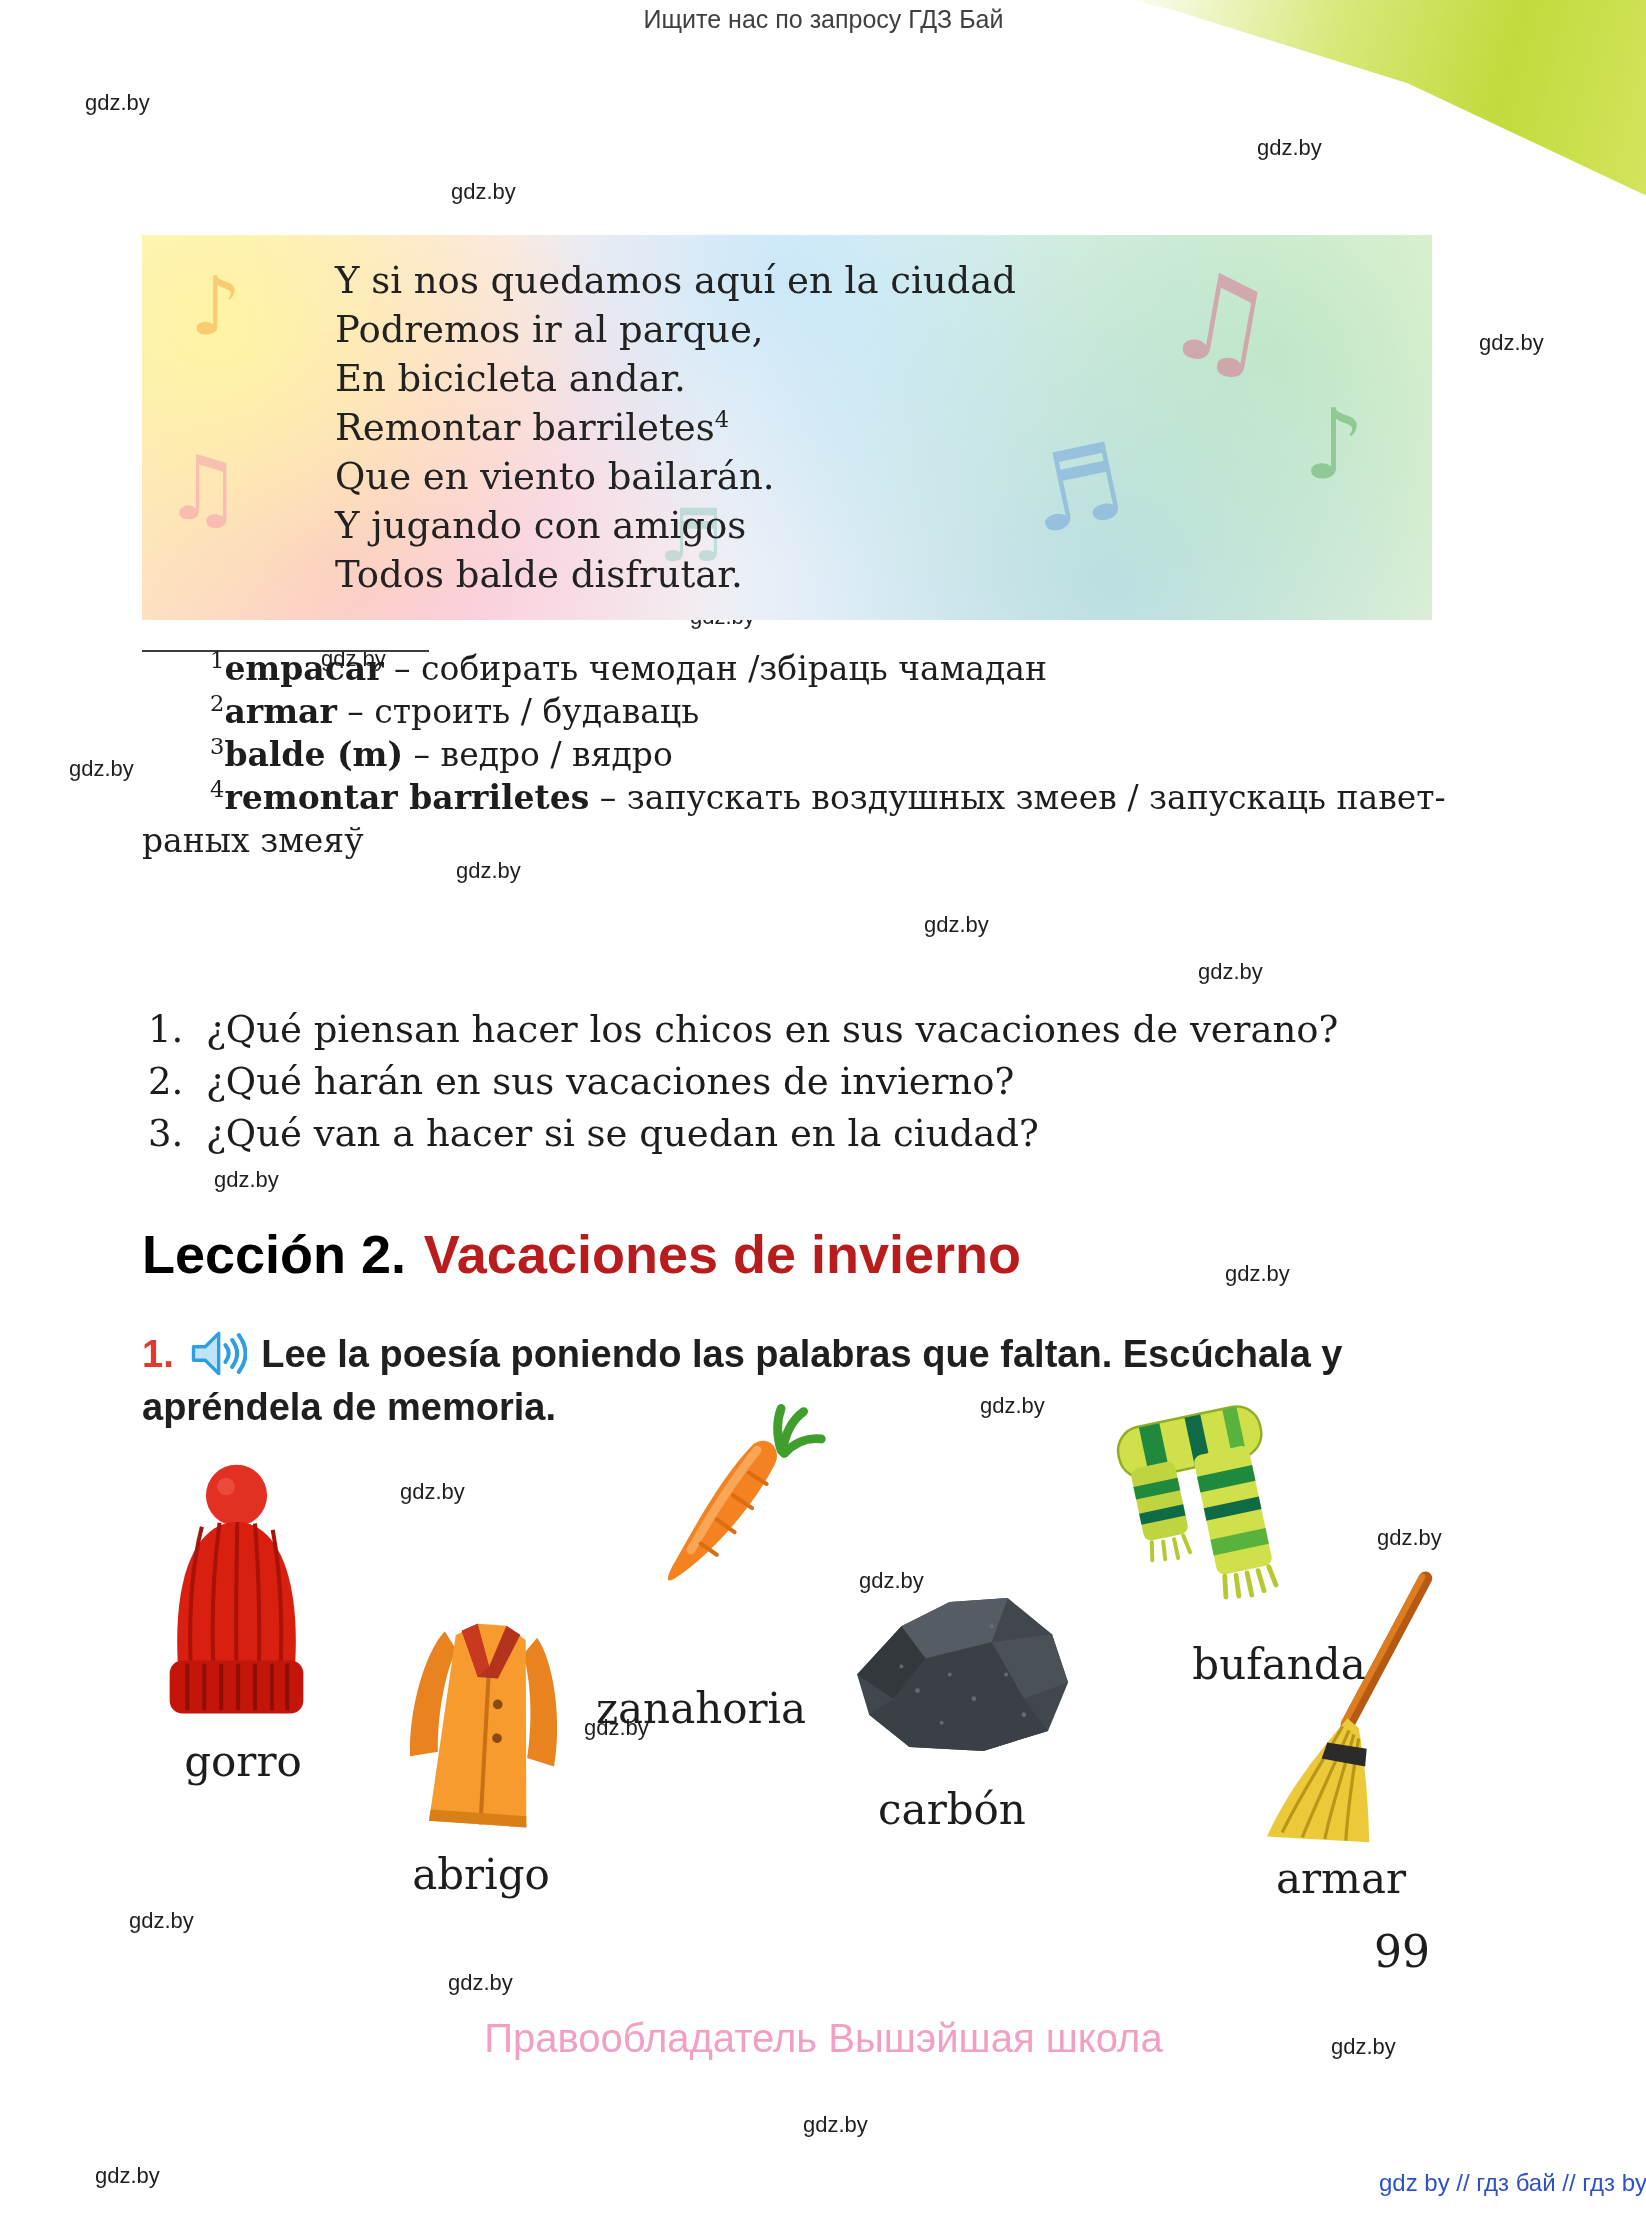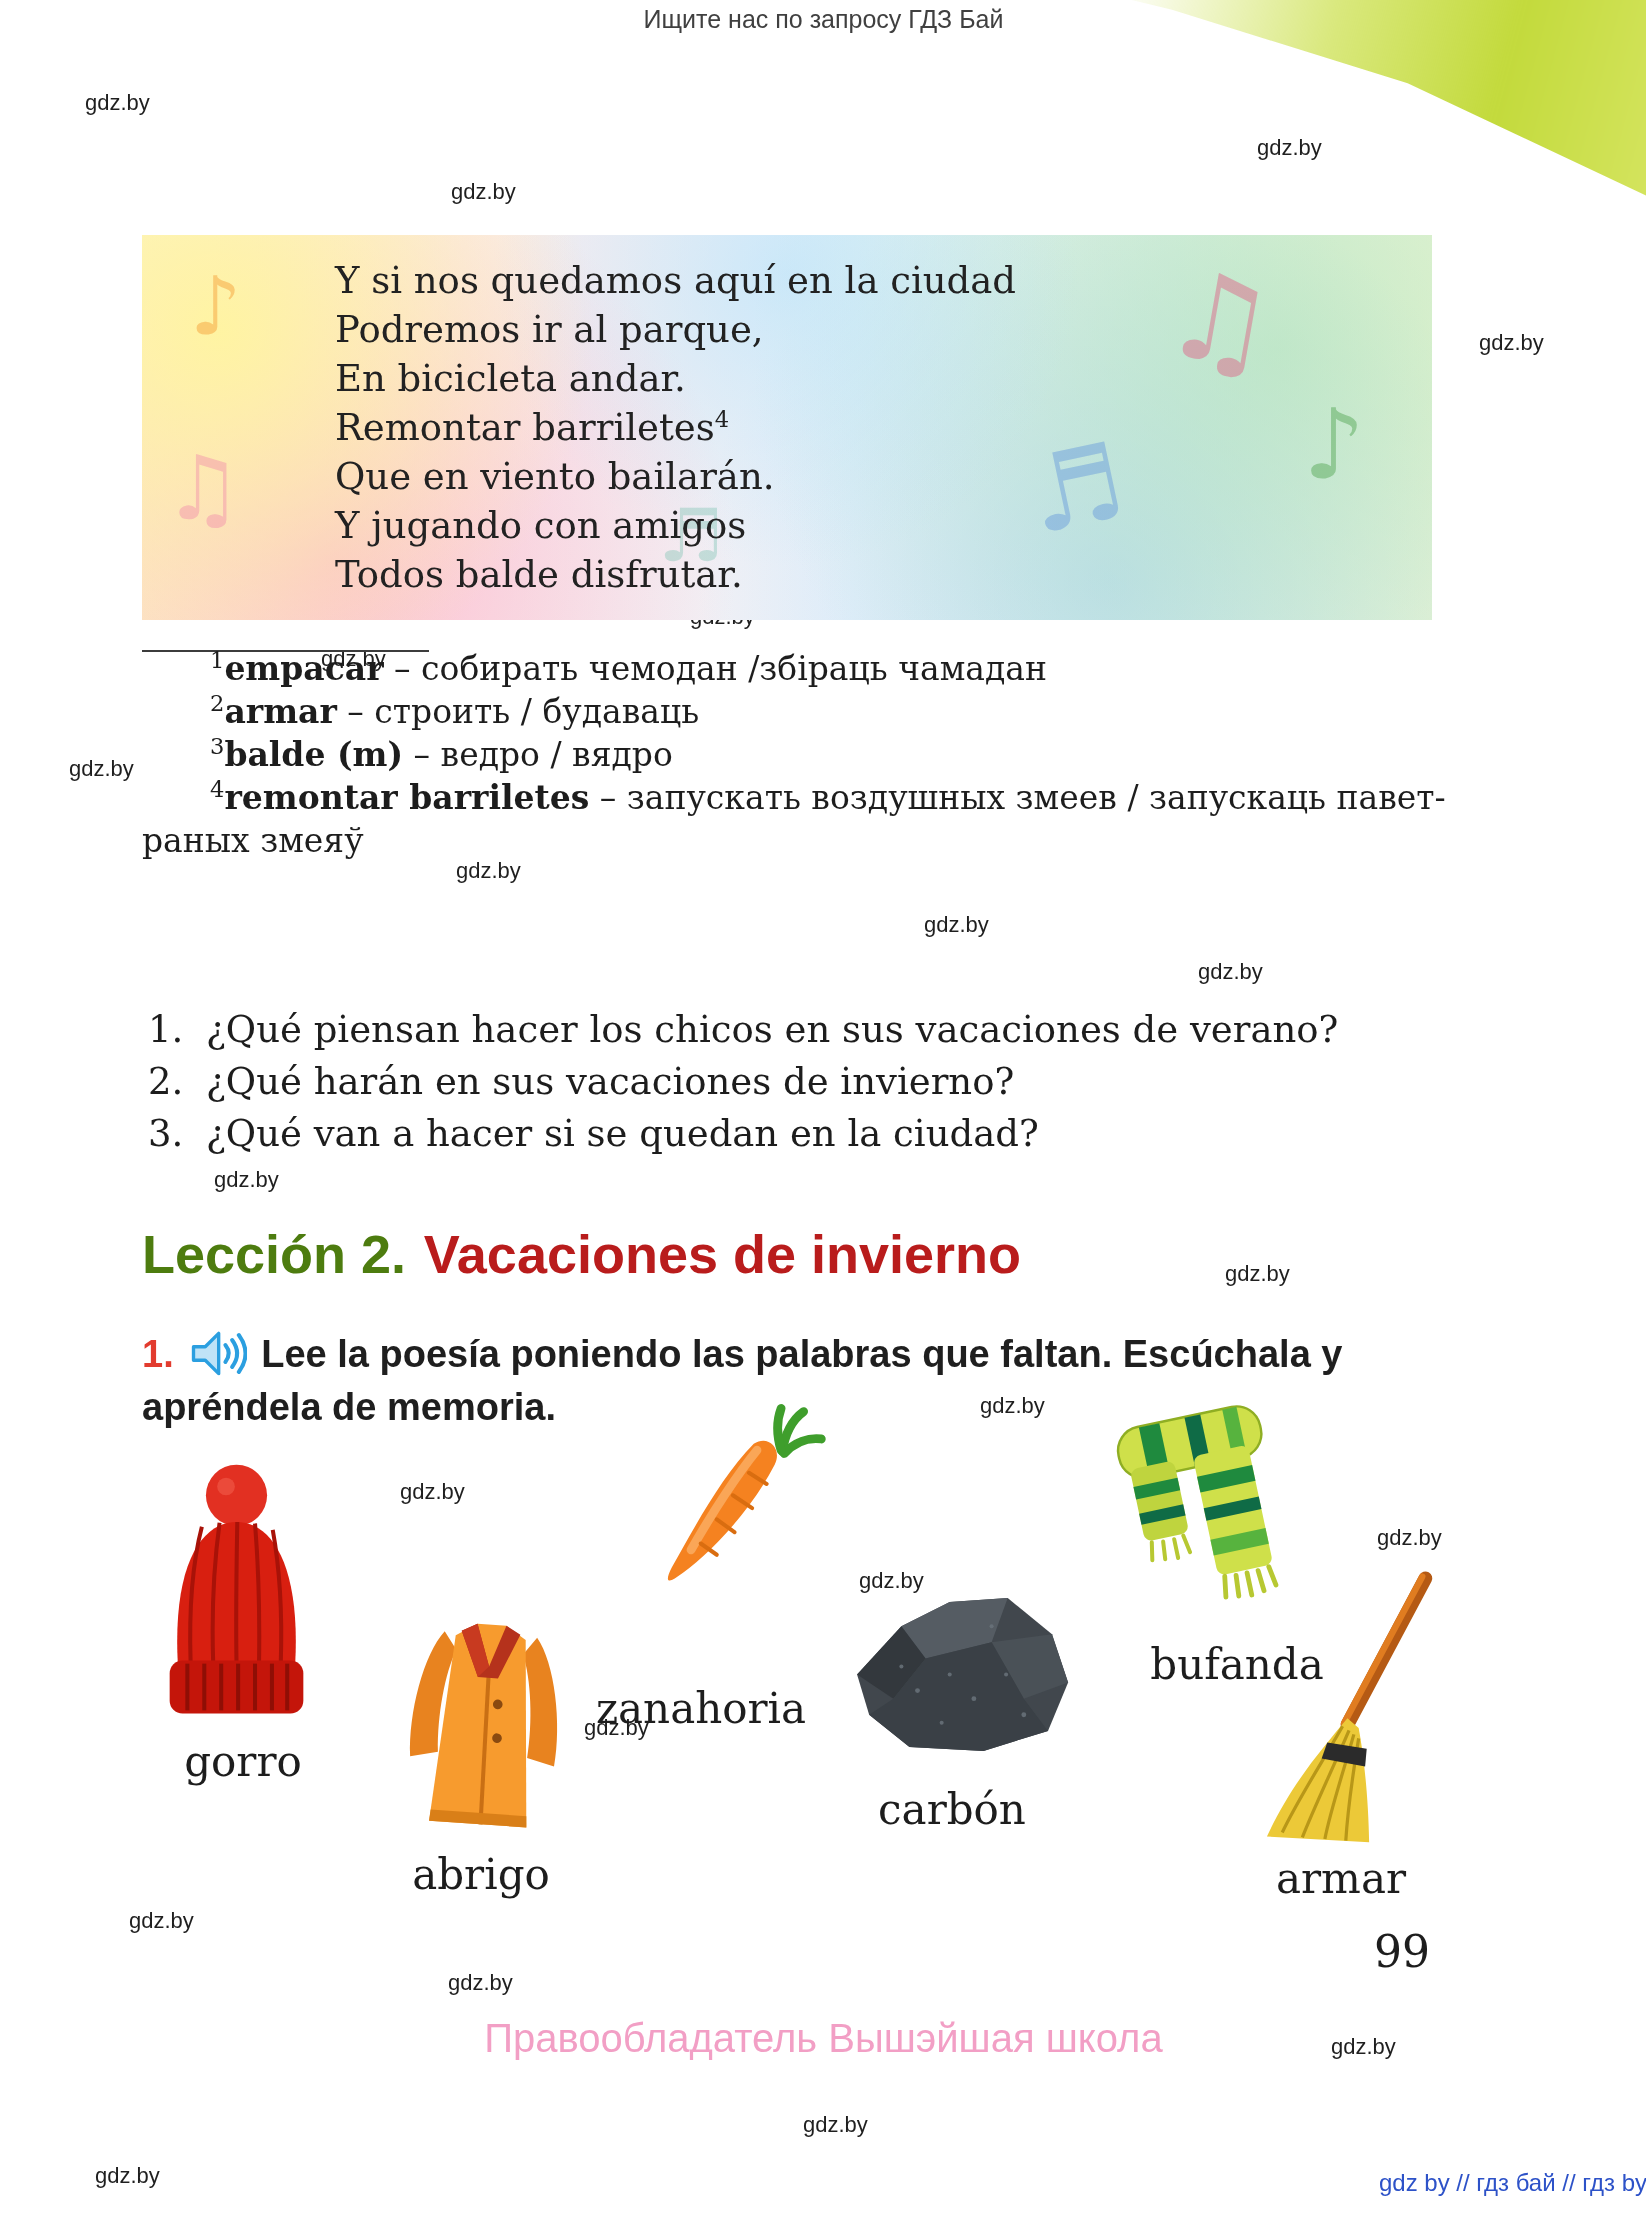--- a/index.html
+++ b/index.html
@@ -54,21 +54,21 @@
     font-family:"Liberation Sans", sans-serif; font-weight:bold; font-size:37px; color:#161616;
   }
   .questions{ position:absolute; left:148px; top:1004px; width:1386px; font-size:37px; line-height:52px; }
   .q-line{ display:flex; }
   .q-num{ width:58px; flex:0 0 58px; }
   
   .lesson{
     position:absolute; left:142px; top:1223px;
     font-family:"Liberation Sans", sans-serif; font-weight:bold; font-size:54px;
   }
-  .lesson-label{ color:#4d7c0f; margin-right:17.7px; }
+  .lesson-label{ color:#000000; margin-right:17.7px; }
   .lesson-title{ color:#b91c1c; }
   
   .exercise{
     position:absolute; left:142px; top:1328px; width:1330px;
     font-family:"Liberation Sans", sans-serif; font-weight:bold; font-size:38px; line-height:53px; color:#1f1f1f;
   }
   .ex-num{ color:#e23b2e; margin-right:13px; }
   .speaker-icon{ display:inline-block; width:60px; height:47px; vertical-align:-9.7px; margin-right:14.5px; }
   
   .vocab-img{ position:absolute; }
@@ -292,21 +292,21 @@
         <path d="M142 213 C 134 262, 128 308, 126 340"></path>
       </g>
       <path d="M103 218 L 152 226 L 150 248 L 96 238 Z" fill="#2b2b2b"></path>
     </svg>
   </div>
 
   <div class="vocab-label" style="left:243px;top:1737px">gorro</div>
   <div class="vocab-label" style="left:481px;top:1850px">abrigo</div>
   <div class="vocab-label" style="left:701px;top:1684px">zanahoria</div>
   <div class="vocab-label" style="left:952px;top:1785px">carbón</div>
-  <div class="vocab-label" style="left:1237px;top:1640px">bufanda</div>
+  <div class="vocab-label" style="left:1279px;top:1640px">bufanda</div>
   <div class="vocab-label" style="left:1341px;top:1854px">armar</div>
 
   <div class="page-number">99</div>
   <div class="copyright">Правообладатель Вышэйшая школа</div>
   <div class="footer-links">gdz by  //  гдз бай  //  гдз by</div>
 
 </div>
 
 
 </body></html>

